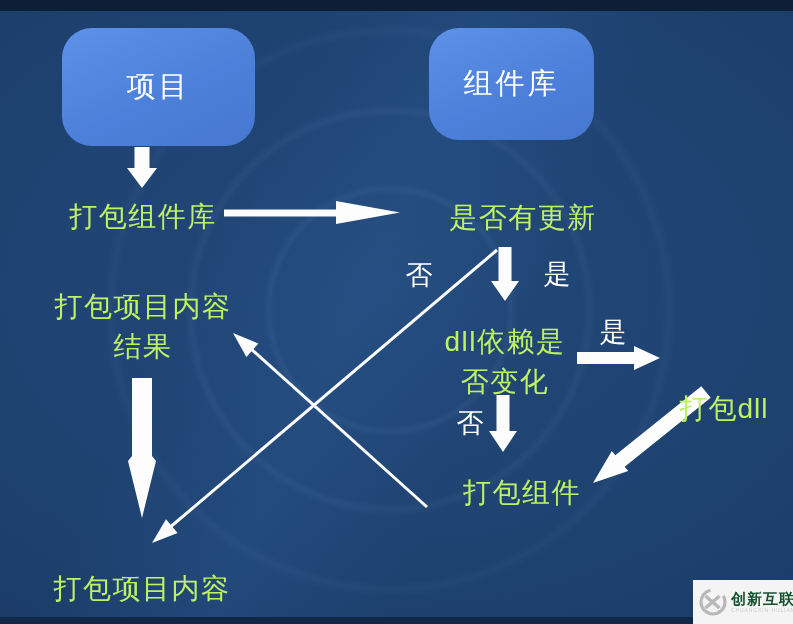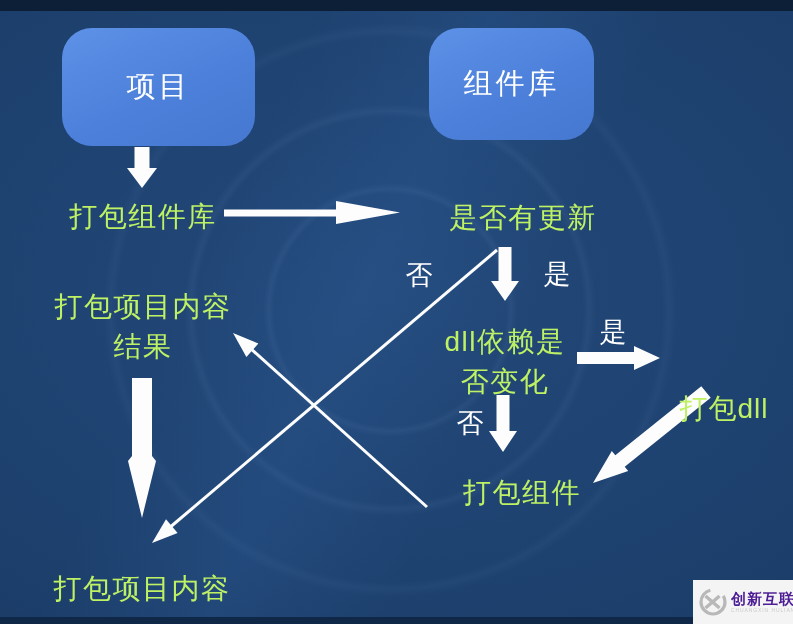--- a/index.html
+++ b/index.html
@@ -54,21 +54,21 @@
   #lbl-yes2{left:613px;top:314px;}
   #lbl-no2{left:470px;top:405px;}
 
   .watermark{
     position:absolute;right:0;bottom:0;width:100px;height:44px;
     background:#f4f4f4;display:flex;align-items:center;
     box-sizing:border-box;padding-left:5px;
   }
   .wm-logo{flex:0 0 auto;}
   .wm-text{display:flex;flex-direction:column;margin-left:3px;overflow:hidden;}
-  .wm-brand{font-size:15px;font-weight:bold;color:#4c1d95;letter-spacing:1px;line-height:17px;white-space:nowrap;}
+  .wm-brand{font-size:15px;font-weight:bold;color:#14532d;letter-spacing:1px;line-height:17px;white-space:nowrap;}
   .wm-sub{font-size:5px;color:#c9c9c9;letter-spacing:0.9px;line-height:7px;white-space:nowrap;}
 </style>
 </head>
 <body>
 
 <div class="canvas">
   <div class="bg"></div>
   <div class="band-top"></div>
   <div class="band-bottom"></div>
 

